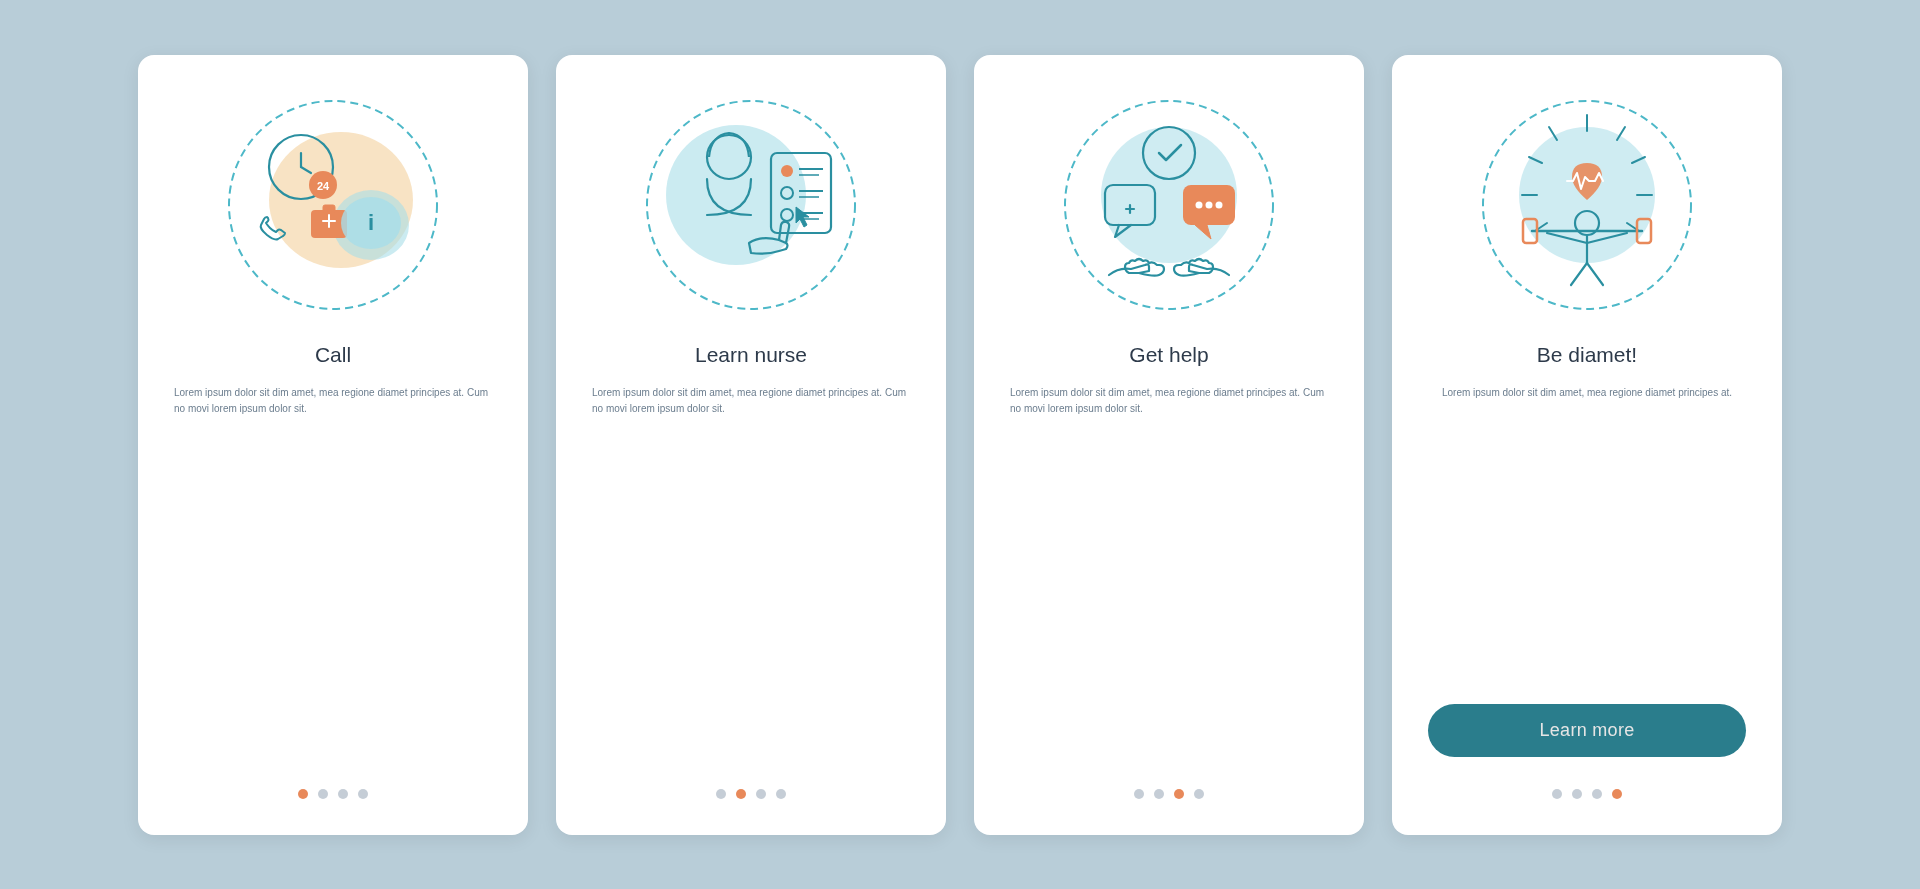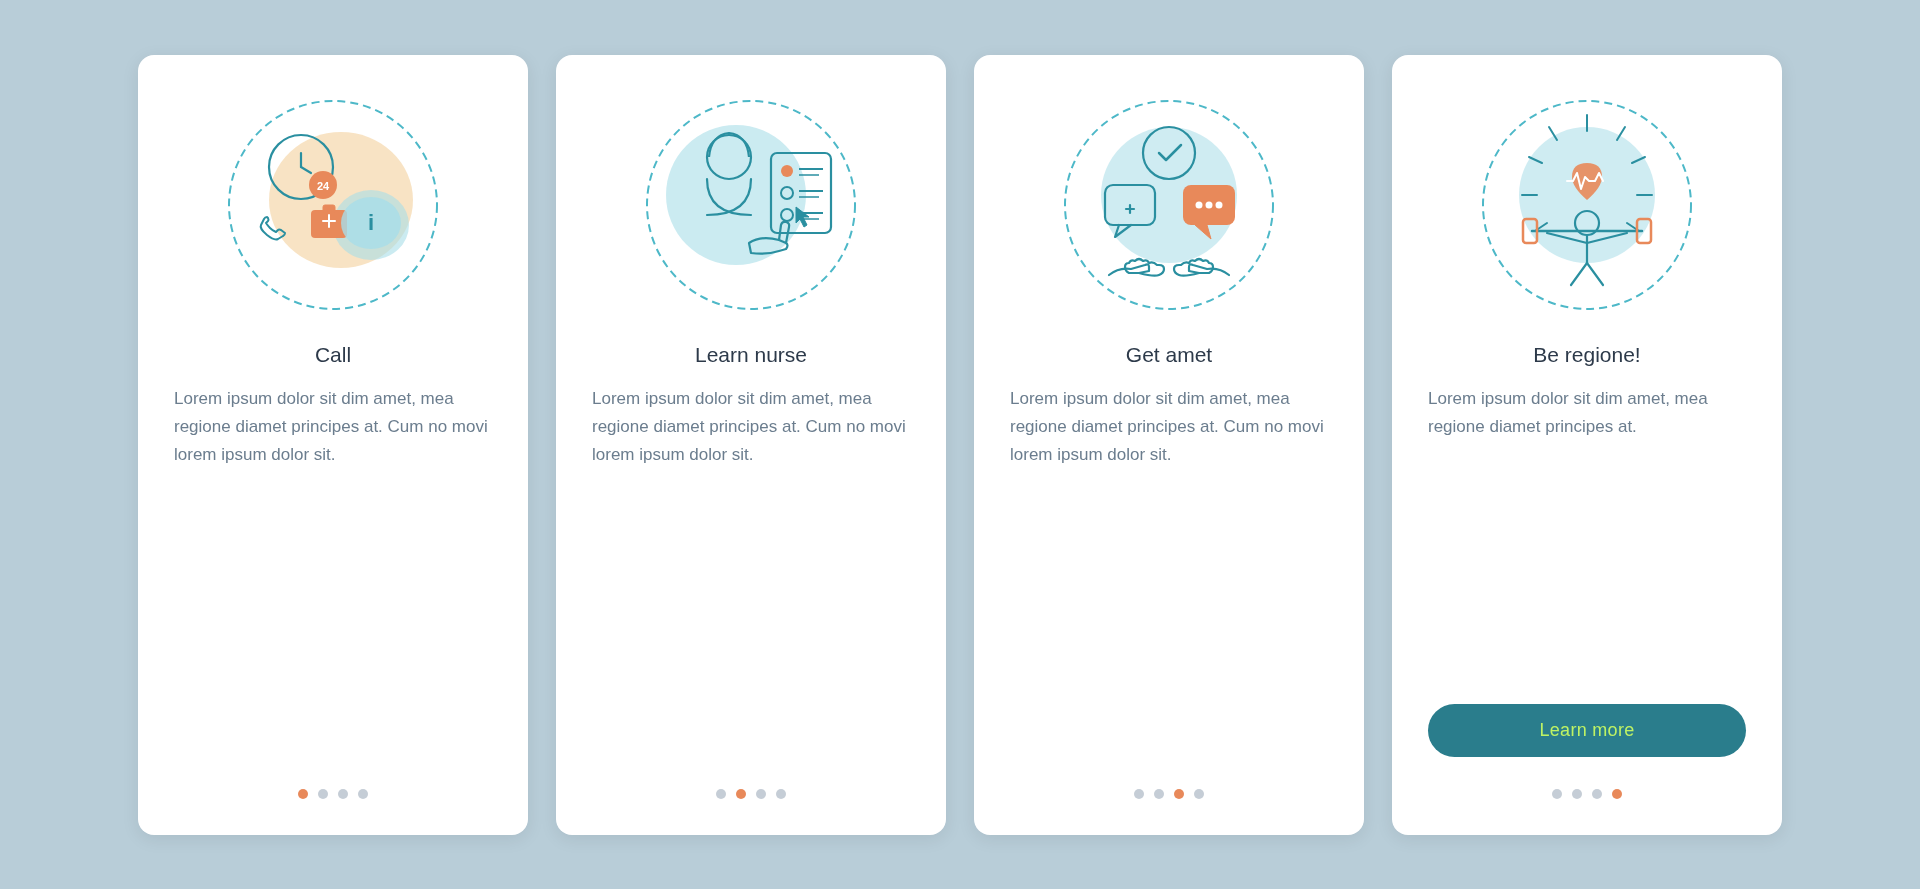--- a/index.html
+++ b/index.html
@@ -47,21 +47,21 @@
 
     .card-title {
       font-size: 21px;
       font-weight: 400;
       color: #2d3a4a;
       margin-bottom: 18px;
       text-align: center;
     }
 
     .card-text {
-      font-size: 17px;
+      font-size: 10px;
       color: #6b7d8e;
       line-height: 1.65;
       text-align: left;
       flex: 1;
     }
 
     .dots-row {
       display: flex;
       gap: 10px;
       margin-top: 32px;
@@ -74,21 +74,21 @@
       border-radius: 50%;
       background: #c5cdd6;
     }
 
     .dot.active {
       background: #e8895a;
     }
 
     .learn-more-btn {
       background: #2a7d8c;
-      color: #bef264;
+      color: #e5e5e5;
       border: none;
       border-radius: 30px;
       padding: 16px 48px;
       font-size: 18px;
       font-weight: 500;
       cursor: pointer;
       margin-top: 24px;
       width: 100%;
       letter-spacing: 0.3px;
     }
@@ -226,21 +226,21 @@
 
           <path d="M0,28 Q10,20 22,22 L36,18 Q40,16 40,20 L40,24 L30,26" fill="none" stroke="#2a8fa0" stroke-width="2.2" stroke-linecap="round" stroke-linejoin="round"></path>
 
           <path d="M120,28 Q110,20 98,22 L84,18 Q80,16 80,20 L80,24 L90,26" fill="none" stroke="#2a8fa0" stroke-width="2.2" stroke-linecap="round" stroke-linejoin="round"></path>
 
           <path d="M30,26 Q45,30 50,28 Q55,26 55,22 Q55,18 50,18 L48,18 Q44,14 40,16 Q38,12 34,14 Q30,10 26,14 Q22,12 20,16 Q16,16 16,20 Q16,24 20,26 Z" fill="none" stroke="#2a8fa0" stroke-width="2.2" stroke-linecap="round" stroke-linejoin="round"></path>
           <path d="M90,26 Q75,30 70,28 Q65,26 65,22 Q65,18 70,18 L72,18 Q76,14 80,16 Q82,12 86,14 Q90,10 94,14 Q98,12 100,16 Q104,16 104,20 Q104,24 100,26 Z" fill="none" stroke="#2a8fa0" stroke-width="2.2" stroke-linecap="round" stroke-linejoin="round"></path>
         </g>
       </svg>
     </div>
-    <h2 class="card-title">Get amet</h2>
+    <h2 class="card-title">Get help</h2>
     <p class="card-text">Lorem ipsum dolor sit dim amet, mea regione diamet principes at. Cum no movi lorem ipsum dolor sit.</p>
     <div class="dots-row">
       <div class="dot"></div>
       <div class="dot"></div>
       <div class="dot active"></div>
       <div class="dot"></div>
     </div>
   </div>
 
   <div class="card">
@@ -277,21 +277,21 @@
         <line x1="110" y1="168" x2="94" y2="190" stroke="#2a8fa0" stroke-width="2.2" stroke-linecap="round"></line>
         <line x1="110" y1="168" x2="126" y2="190" stroke="#2a8fa0" stroke-width="2.2" stroke-linecap="round"></line>
 
         <line x1="55" y1="136" x2="165" y2="136" stroke="#2a8fa0" stroke-width="2.5" stroke-linecap="round"></line>
 
         <rect x="46" y="124" width="14" height="24" rx="3" fill="none" stroke="#e8895a" stroke-width="2.5"></rect>
 
         <rect x="160" y="124" width="14" height="24" rx="3" fill="none" stroke="#e8895a" stroke-width="2.5"></rect>
       </svg>
     </div>
-    <h2 class="card-title">Be regione!</h2>
+    <h2 class="card-title">Be diamet!</h2>
     <p class="card-text">Lorem ipsum dolor sit dim amet, mea regione diamet principes at.</p>
     <button class="learn-more-btn">Learn more</button>
     <div class="dots-row">
       <div class="dot"></div>
       <div class="dot"></div>
       <div class="dot"></div>
       <div class="dot active"></div>
     </div>
   </div>
 

